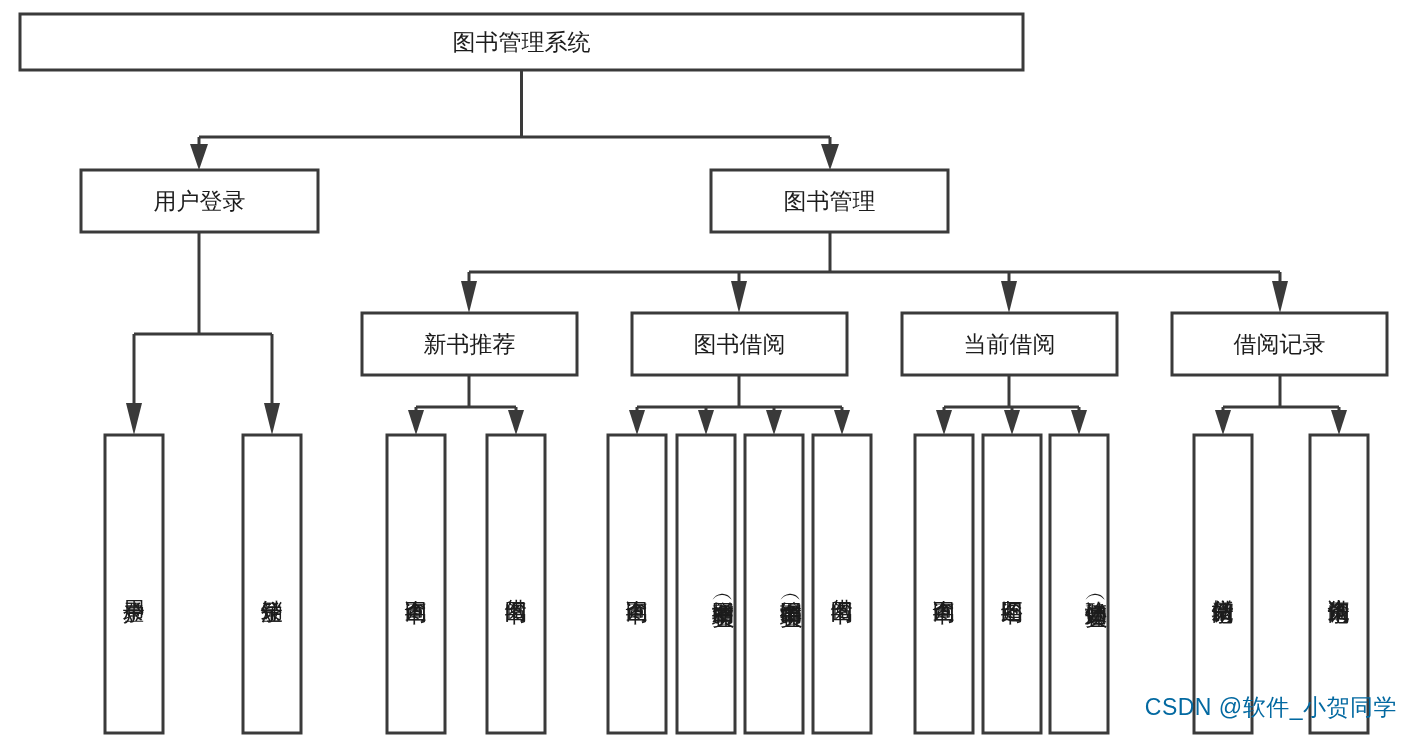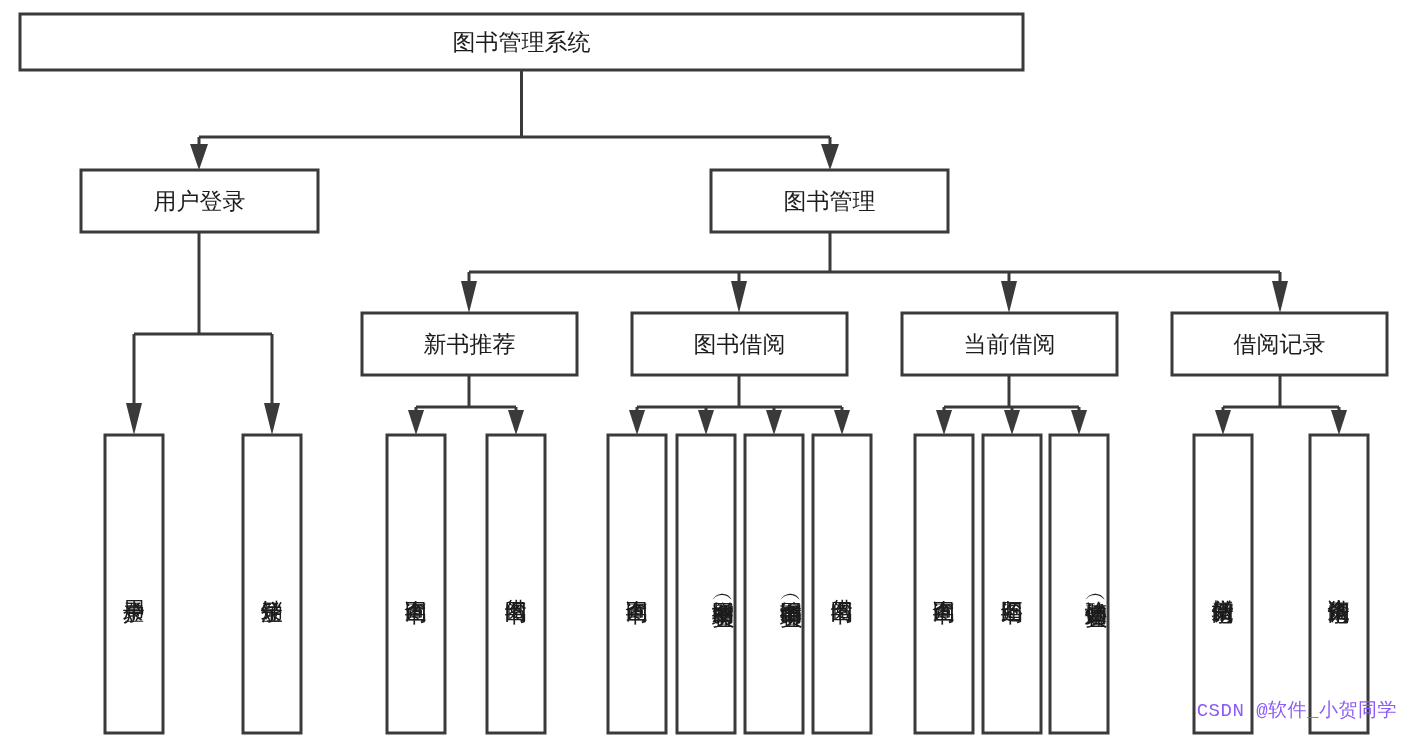--- a/index.html
+++ b/index.html
@@ -59,23 +59,23 @@
     color: #1c1c1c;
     letter-spacing: 1px;
     white-space: nowrap;
     text-align: center;
     pointer-events: none;
   }
   .watermark {
     position: absolute;
     right: 8px;
     bottom: 4px;
-    font-family: Liberation Mono, monospace;
-    font-size: 19px;
-    color: #8b5cf6;
+    font-family: Liberation Sans, sans-serif;
+    font-size: 23px;
+    color: #0369a1;
     letter-spacing: 0.5px;
     white-space: nowrap;
   }
 </style>
 </head>
 <body>
 
 <div id="diagram-root">
 
   <svg class="flow" viewBox="0 0 1405 747">

